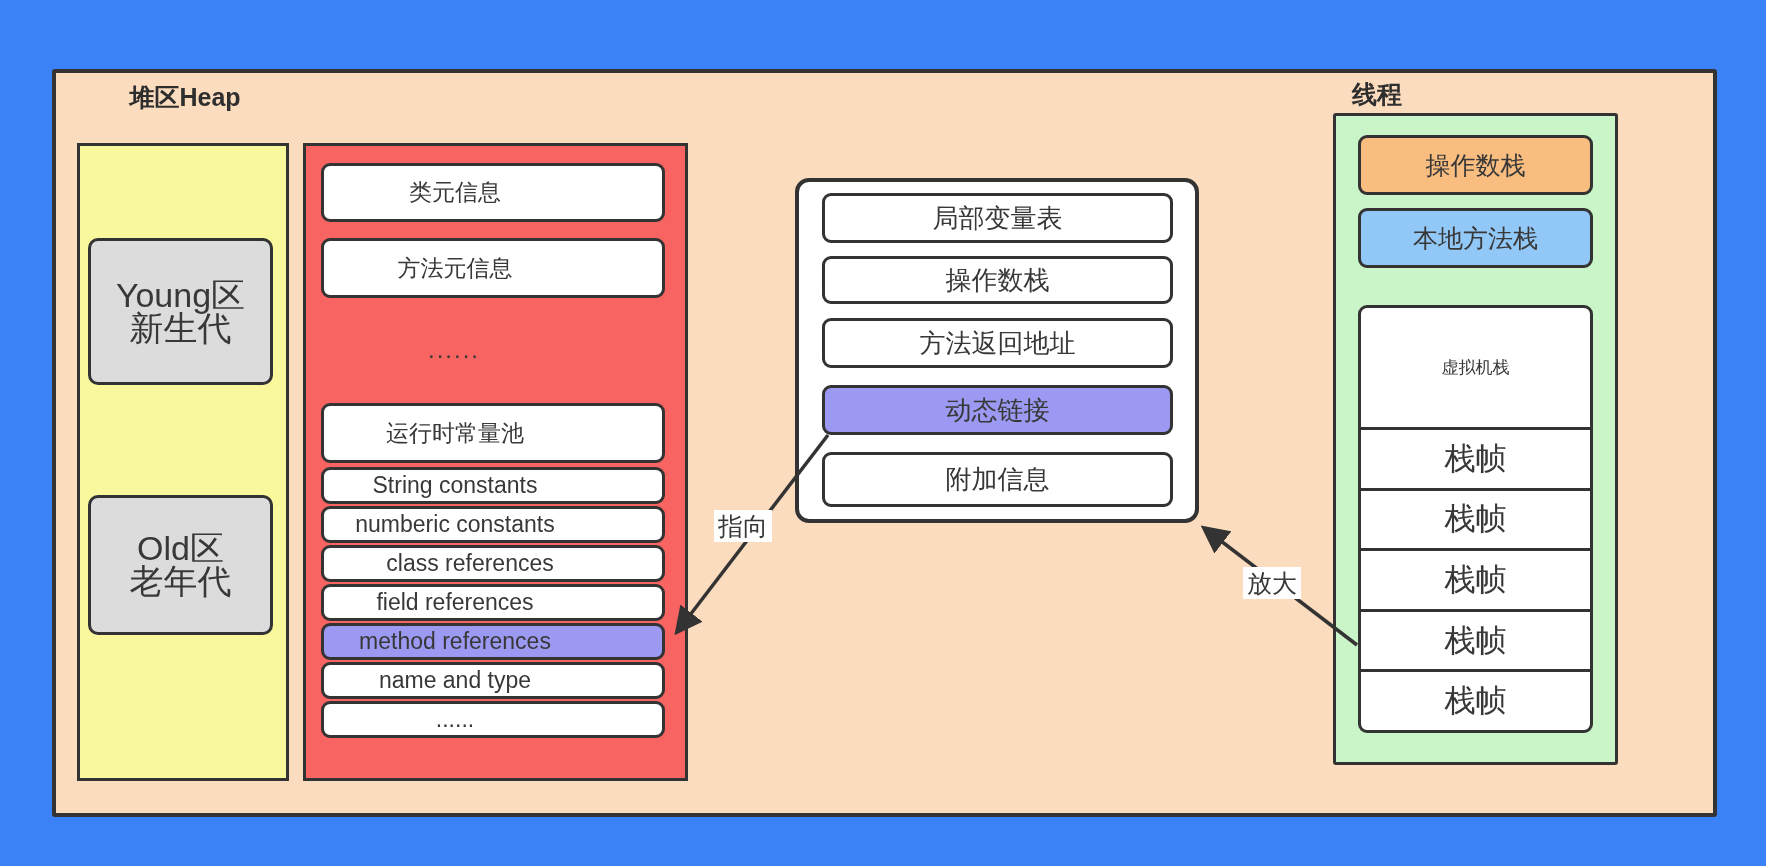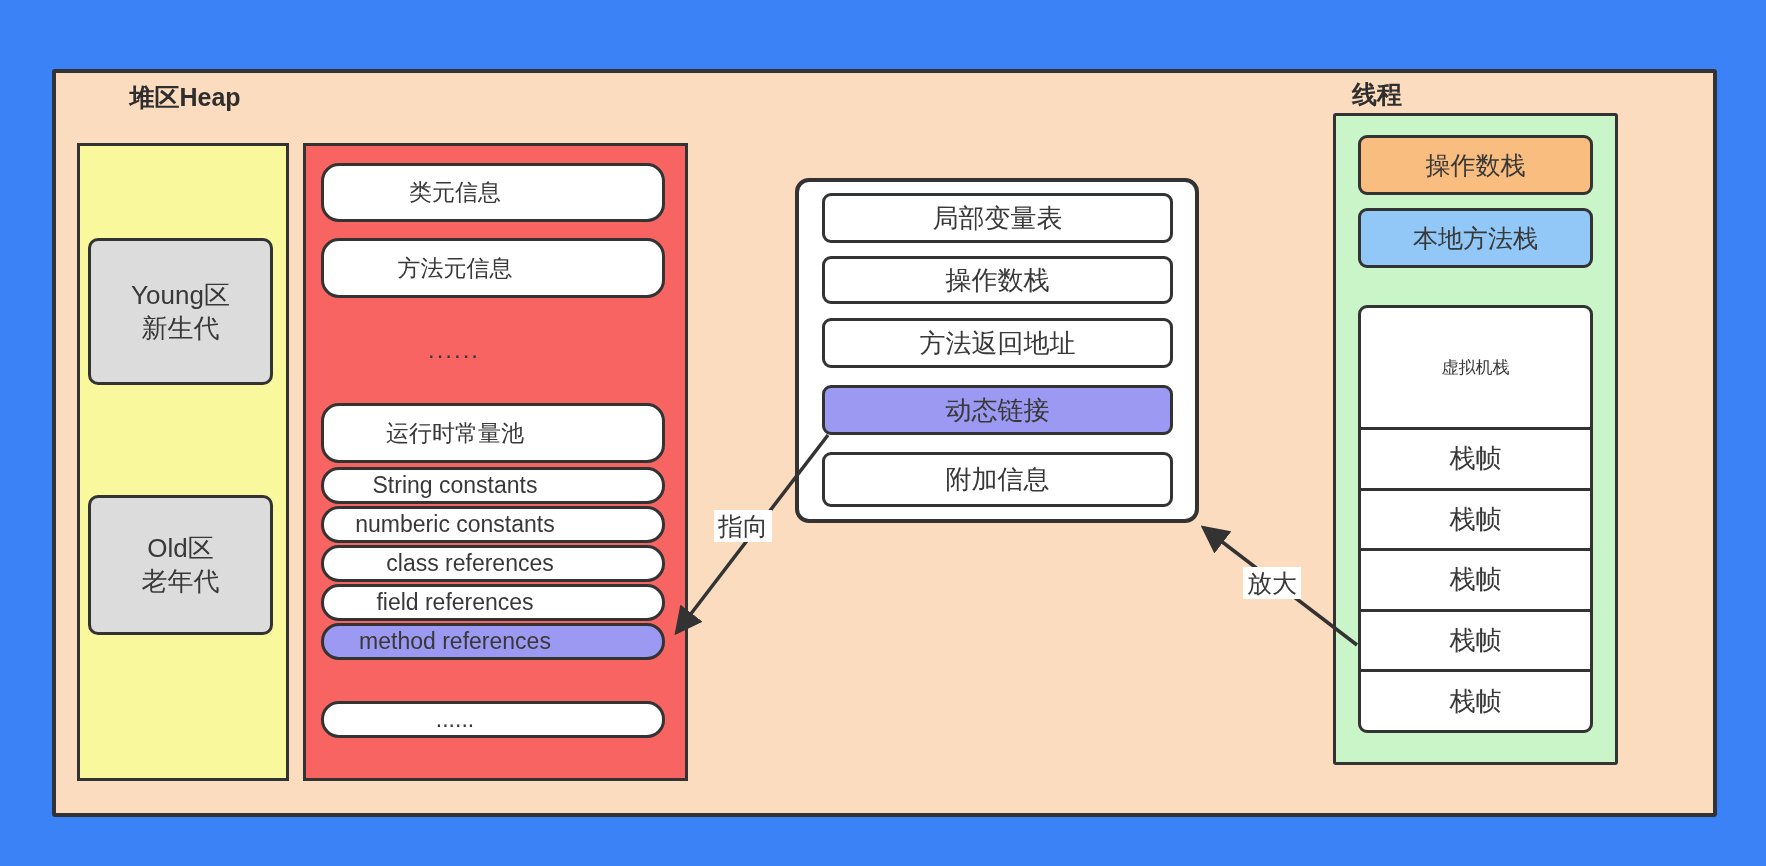--- a/index.html
+++ b/index.html
@@ -12,27 +12,27 @@
   .canvas-box{
     left:52px;top:69px;width:1665px;height:748px;
     background:#fbdcbe;border:4px solid #333333;border-radius:3px;
   }
   .big-title{font-weight:bold;font-size:25px;color:#2e2e2e;line-height:29px;text-align:center;}
   .region{border:3px solid #333333;}
   .heap-region{left:77px;top:143px;width:212px;height:638px;background:#f9f89c;}
   .gen-box{
     left:88px;width:185px;background:#dcdcdc;border:3px solid #333333;border-radius:10px;
     display:flex;flex-direction:column;align-items:center;justify-content:center;
-    font-size:26px;line-height:33px;
+    font-size:34px;line-height:33px;
   }
   .young-box{top:238px;height:147px;}
   .old-box{top:495px;height:140px;}
   .method-region{left:303px;top:143px;width:385px;height:638px;background:#f86462;}
   .ma-row{
-    left:321px;width:344px;background:#ffffff;border:3px solid #333333;border-radius:18px;
+    left:321px;width:344px;background:#ffffff;border:3px solid #333333;border-radius:9px;
     display:flex;align-items:center;justify-content:center;
     font-size:23px;padding-right:76px;
   }
   .ma-row.hl{background:#9b99f1;}
   .dots{left:321px;width:266px;text-align:center;font-size:24px;letter-spacing:2px;}
   .frame-box{
     left:795px;top:178px;width:404px;height:345px;
     background:#ffffff;border:4px solid #333333;border-radius:14px;
   }
   .fd-row{
@@ -45,21 +45,21 @@
     left:1358px;width:235px;height:60px;border:3px solid #333333;border-radius:9px;
     display:flex;align-items:center;justify-content:center;font-size:25px;
   }
   .pc-box{top:135px;background:#f9bd7f;}
   .native-box{top:208px;background:#92c8f7;}
   .stack-box{
     left:1358px;top:305px;width:235px;height:428px;background:#ffffff;
     border:3px solid #333333;border-radius:9px;display:flex;flex-direction:column;
   }
   .vm-head{height:119px;display:flex;align-items:center;justify-content:center;font-size:17px;flex:none;}
-  .sf-row{flex:1;border-top:3px solid #333333;display:flex;align-items:center;justify-content:center;font-size:26px;}
+  .sf-row{flex:1;border-top:3px solid #333333;display:flex;align-items:center;justify-content:center;font-size:31px;}
   .arrow-layer{left:0;top:0;width:1766px;height:866px;pointer-events:none;}
   .float-label{
     background:#ffffff;font-size:25px;color:#383838;padding:1px 4px;line-height:30px;
   }
   .pt-label{left:714px;top:510px;}
   .zm-label{left:1243px;top:567px;}
 </style>
 </head>
 <body>
 
@@ -81,20 +81,21 @@
   <div class="abs region method-region"></div>
   <div class="abs ma-row" style="top:163px;height:59px;">类元信息</div>
   <div class="abs ma-row" style="top:238px;height:60px;">方法元信息</div>
   <div class="abs dots" style="top:336px;">......</div>
   <div class="abs ma-row" style="top:403px;height:60px;">运行时常量池</div>
   <div class="abs ma-row" style="top:467px;height:37px;">String constants</div>
   <div class="abs ma-row" style="top:506px;height:37px;">numberic constants</div>
   <div class="abs ma-row" style="top:545px;height:37px;padding-left:30px;">class references</div>
   <div class="abs ma-row" style="top:584px;height:37px;">field references</div>
   <div class="abs ma-row hl" style="top:623px;height:37px;">method references</div>
+  <div class="abs ma-row" style="top:662px;height:37px;">name and type</div>
   <div class="abs ma-row" style="top:701px;height:37px;">......</div>
 
   <div class="abs frame-box"></div>
   <div class="abs fd-row" style="top:193px;height:50px;">局部变量表</div>
   <div class="abs fd-row" style="top:256px;height:48px;">操作数栈</div>
   <div class="abs fd-row" style="top:318px;height:50px;">方法返回地址</div>
   <div class="abs fd-row hl" style="top:385px;height:50px;">动态链接</div>
   <div class="abs fd-row" style="top:452px;height:55px;">附加信息</div>
 
   <div class="abs big-title" style="left:1352px;top:80px;">线程</div>

